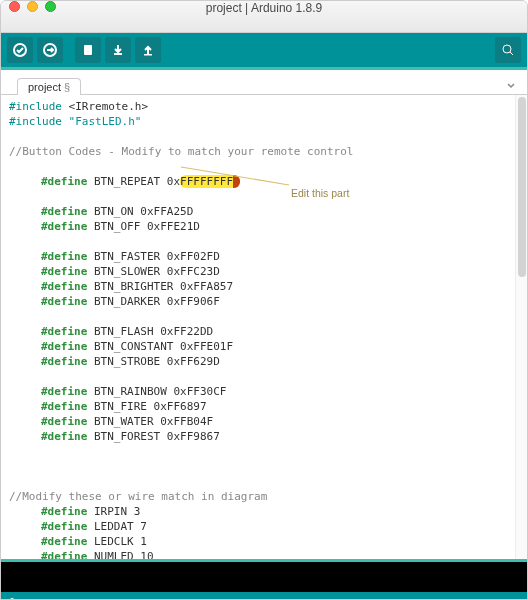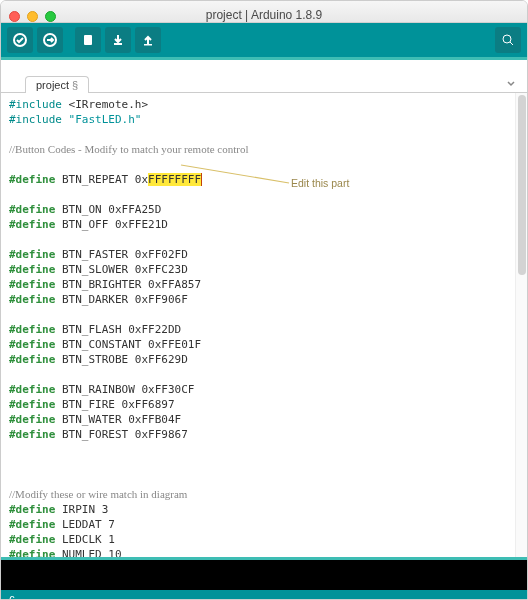--- a/index.html
+++ b/index.html
@@ -7,25 +7,25 @@
     font-family: -apple-system, "Helvetica Neue", Arial, sans-serif;
     font-size: 12px;
     background: #fff;
     width: 528px;
     height: 600px;
     overflow: hidden;
     border: 1px solid #ccc;
     border-radius: 6px 6px 0 0;
   }
   .titlebar {
-    height: 22px;
+    height: 32px;
     background: linear-gradient(#f6f6f6, #e8e8e8);
     border-bottom: 1px solid #d0d0d0;
     display: flex;
-    align-items: flex-end;
+    align-items: flex-start;
     position: relative;
   }
   .traffic {
     display: flex;
     gap: 7px;
     padding-left: 8px;
   }
   .dot { width: 11px; height: 11px; border-radius: 50%; }
   .dot.red { background:#ff5f57; border:0.5px solid #e14940;}
   .dot.yellow { background:#ffbd2e; border:0.5px solid #e1a11e;}
@@ -65,24 +65,24 @@
     display:flex;align-items:center;justify-content:center;
   }
   .greenstrip {
     background: #3ebdb4;
     height: 3px;
   }
   .tabs {
     background: #fff;
     display: flex;
     align-items: flex-end;
-    padding-left: 24px;
+    padding-left: 16px;
     padding-top: 4px;
     border-bottom: 1px solid #ccc;
-    height: 33px;
+    height: 25px;
   }
   .tab {
     background: #fff;
     border: 1px solid #ccc;
     border-bottom: none;
     border-radius: 4px 4px 0 0;
     padding: 2px 10px;
     font-size: 11px;
     color: #333;
     position: relative;
@@ -104,35 +104,35 @@
     font-family: Monaco, Menlo, Consolas, monospace;
     font-size: 11px;
     line-height: 15px;
     padding: 4px 8px;
     color: #333;
     white-space: pre;
     position: absolute;
     left:0; right:12px; top:0;
   }
   .kw { color: #009299; }
-  .dkw { color: #2f8f3c; font-weight: bold;}
+  .dkw { color: #2f8f3c; font-weight: bold; margin-left: 32px;}
   .hstr { color: #008b8b; }
-  .comment { color: #888; font-family: Liberation Serif, serif; }
+  .comment { color: #888; }
   .hl { background: #ffe83a; }
-  .cursor { border-right: 1px solid #c2410c; }
+  .cursor { border-right: 7px solid #c2410c; border-radius: 6px; }
   .annot {
     position: absolute;
     left: 170px;
     top: 60px;
     pointer-events:none;
   }
   .annot svg line { stroke:#d9c06a; stroke-width:1.2;}
   .annot .lbl {
     position:absolute;
-    left: 120px; top: 24px;
+    left: 120px; top: 32px;
     font-family: -apple-system, Arial, sans-serif;
     font-size: 10.5px;
     color:#9a874c;
     white-space:nowrap;
   }
   .vscroll {
     position:absolute;
     right:0; top:0;
     width:12px; height:100%;
     background:#fafafa;

